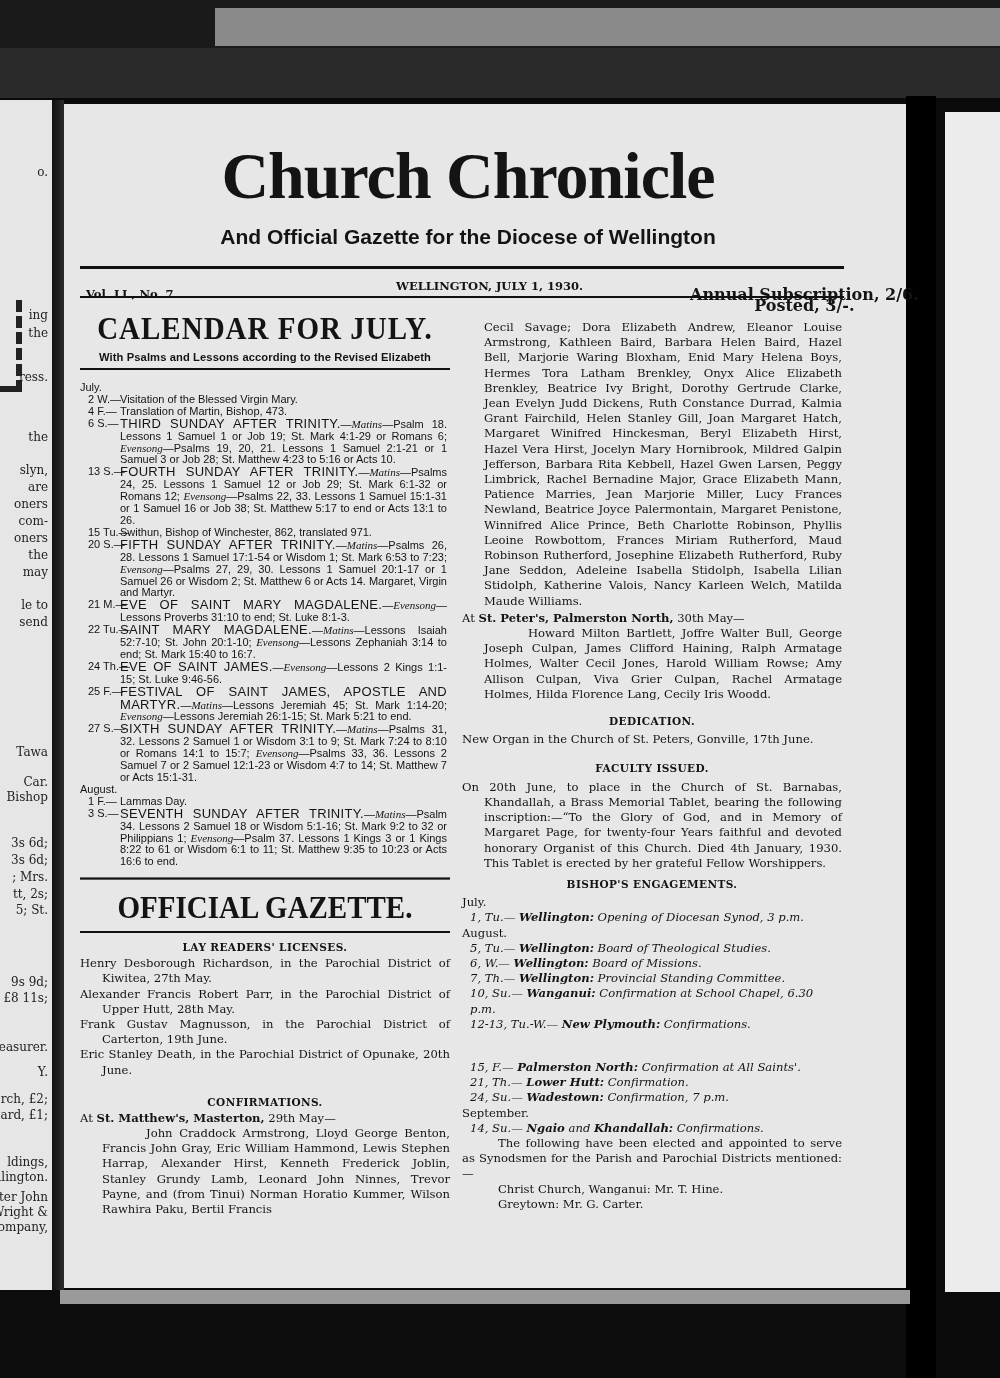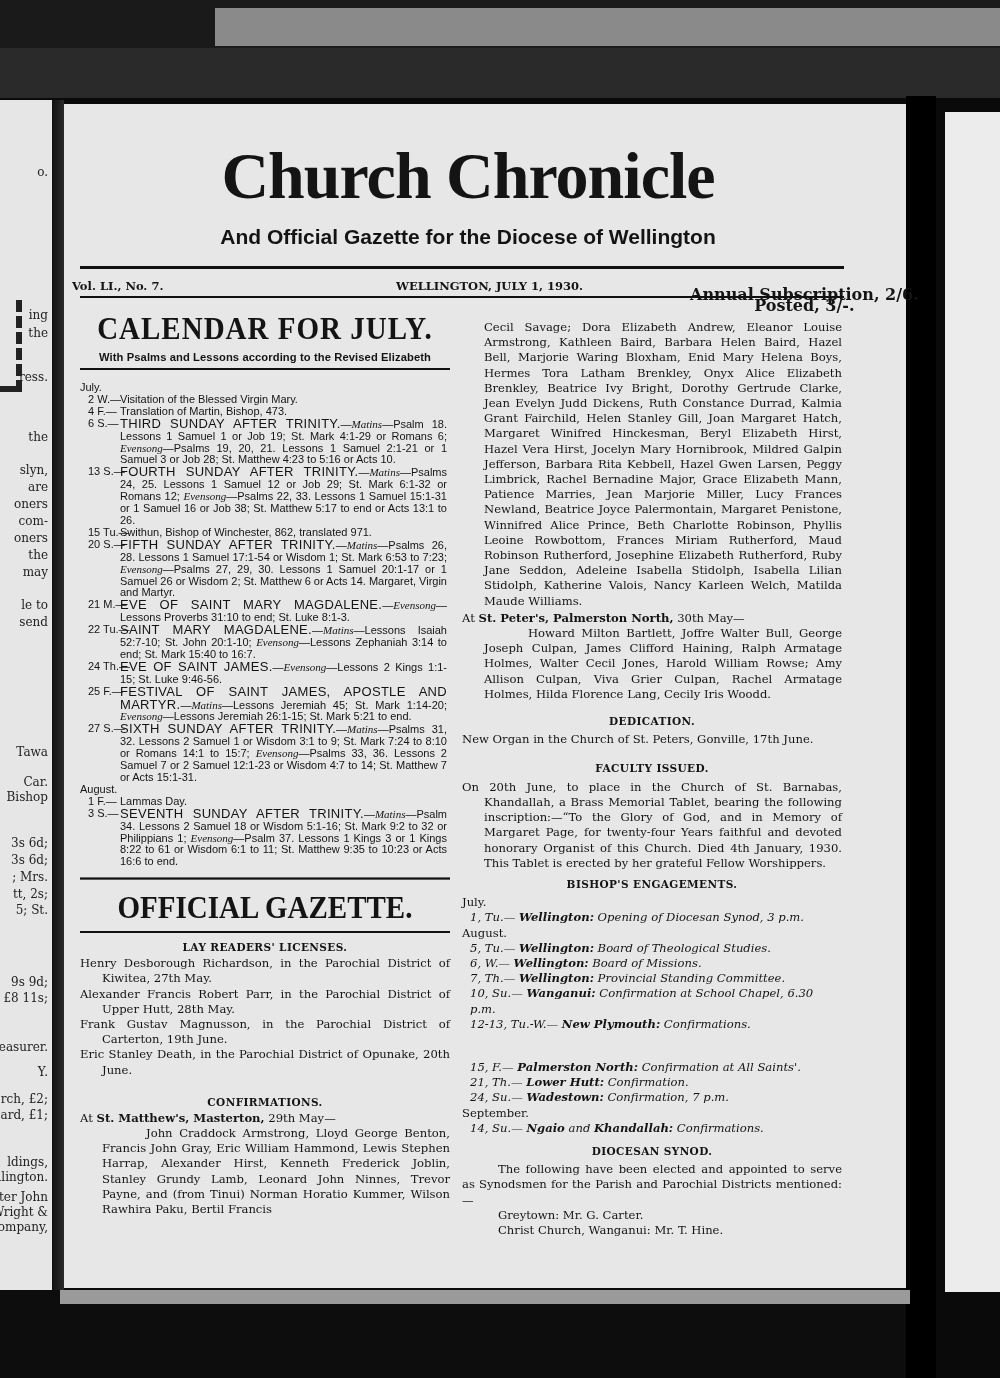--- a/index.html
+++ b/index.html
@@ -95,21 +95,21 @@
 <div class="next-page"></div>
 <div class="bottom-strip">
     <div class="edge"></div>
   </div>
 
 <div class="page"></div>
 
 <div class="masthead-title">Church Chronicle</div>
 <div class="masthead-sub">And Official Gazette for the Diocese of Wellington</div>
 <div class="rule thick" style="left:80px;top:266px;width:764px;"></div>
-<div class="issue" style="left:72px;">Vol. LI., No. 7.</div>
+<div class="issue" style="left:86px;margin-top:8px;">Vol. LI., No. 7.</div>
 <div class="issue" style="left:396px;text-align:center;">WELLINGTON, JULY 1, 1930.</div>
 <div class="sub-note">
   <div>Annual Subscription, 2/6.</div>
   <div>Posted, 3/-.</div>
 </div>
 <div class="rule" style="left:80px;top:296px;width:764px;"></div>
 <div class="rule" style="left:455px;top:318px;width:0;height:0;"></div>
 
 <div class="col-left">
   <div class="cal-title">CALENDAR FOR JULY.</div>
@@ -219,17 +219,16 @@
       <div class="eng hang2" style="padding-left: 8px; text-indent: 0px;"><span>7, Th.—</span> <span class="b">Wellington:</span> <span>Provincial Standing Committee.</span> </div>
       <div class="eng hang2" style="padding-left: 8px; text-indent: 0px;"><span>10, Su.—</span> <span class="b">Wanganui:</span> <span>Confirmation at School Chapel, 6.30 p.m.</span> </div>
       <div class="eng hang2" style="padding-left: 8px; text-indent: 0px;"><span>12-13, Tu.-W.—</span> <span class="b">New Plymouth:</span> <span>Confirmations.</span> </div>
       <div class="eng hang2" style="padding-left: 8px; text-indent: 0px; margin-top: 28px;"><span>15, F.—</span> <span class="b">Palmerston North:</span> <span>Confirmation at All Saints'.</span> </div>
       <div class="eng hang2" style="padding-left: 8px; text-indent: 0px;"><span>21, Th.—</span> <span class="b">Lower Hutt:</span> <span>Confirmation.</span> </div>
       <div class="eng hang2" style="padding-left: 8px; text-indent: 0px;"><span>24, Su.—</span> <span class="b">Wadestown:</span> <span>Confirmation, 7 p.m.</span> </div>
       <div>September.</div>
       <div class="eng hang2" style="padding-left: 8px; text-indent: 0px;"><span>14, Su.—</span> <span class="b">Ngaio</span> <span>and</span> <span class="b">Khandallah:</span> <span>Confirmations.</span> </div>
     </div>
 
-  <div class="sec-h" style="margin-top:8px;">DIOCESAN SYNOD.</div>
   <div class="first-indent" style="text-indent:36px;text-align:justify;">The following have been elected and appointed to serve as Synodsmen for the Parish and Parochial Districts mentioned:—</div>
+  <div style="padding-left:36px;">Christ Church, Wanganui: Mr. T. Hine.</div>
   <div style="padding-left:36px;">Greytown: Mr. G. Carter.</div>
-  <div style="padding-left:36px;">Christ Church, Wanganui: Mr. T. Hine.</div>
 </div>
 
 </body></html>

